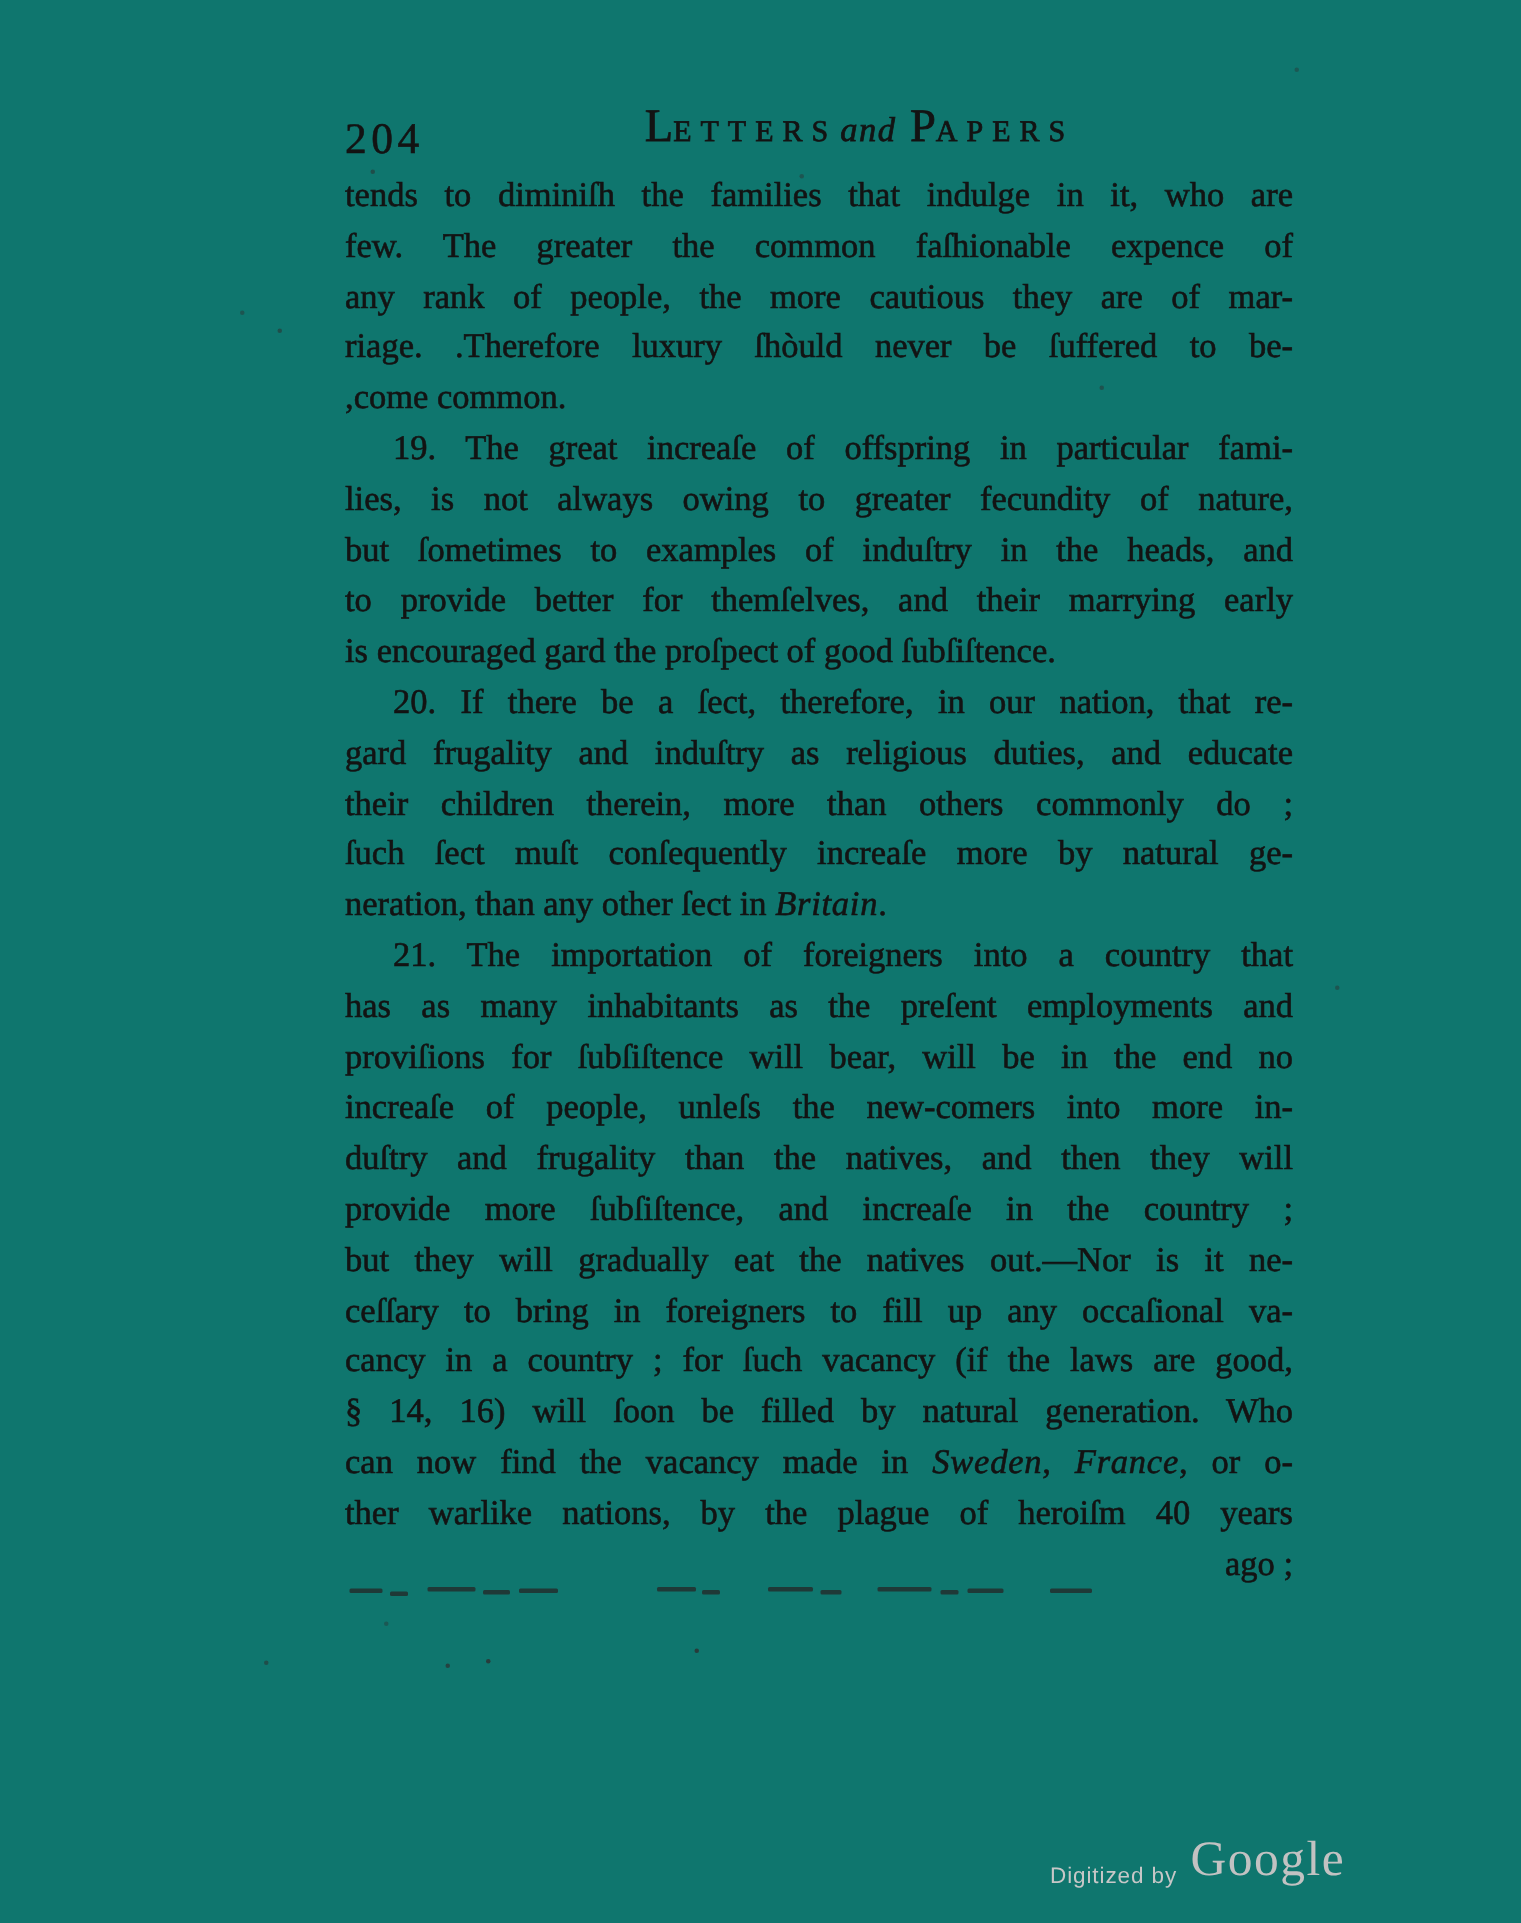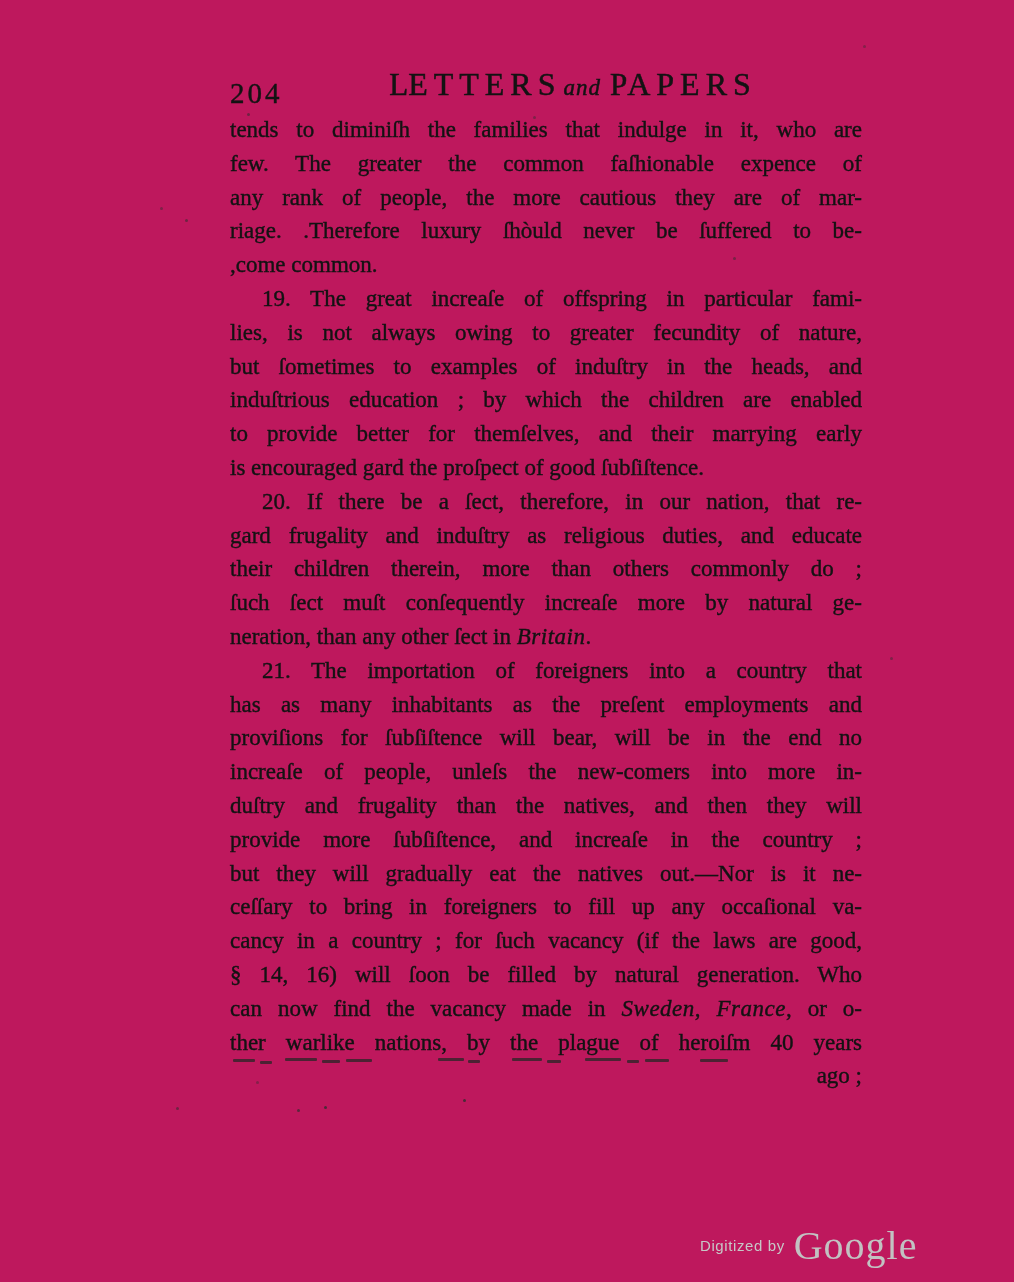--- a/index.html
+++ b/index.html
@@ -1,20 +1,20 @@
 <!DOCTYPE html>
 <html><head>
 <meta charset="utf-8">
 <style>
   html, body { margin: 0; padding: 0; background: #ffffff; }
   .page {
     position: relative;
     width: 1014px;
     height: 1282px;
-    background: #be185d;
+    background: #0f766e;
     font-family: "Liberation Serif", "DejaVu Serif", serif;
     color: #131313;
     overflow: hidden;
   }
   
   .header {
     position: absolute;
     left: 230px; top: 64px;
     width: 632px; height: 48px;
   }
@@ -29,21 +29,21 @@
     position: absolute;
     left: 0; top: 2px;
     width: 100%;
     box-sizing: border-box;
     padding-left: 54px;
     text-align: center;
     white-space: nowrap;
     -webkit-text-stroke: 0.5px #131313;
   }
   .title .cap { font-size: 31px; }
-  .title .sc  { font-size: 32px; letter-spacing: 6px; }
+  .title .sc  { font-size: 20px; letter-spacing: 6px; }
   .title .and { font-style: italic; font-size: 23px; margin: 0 9px 0 2px; letter-spacing: 1px; }
   
   .bodytext {
     position: absolute;
     left: 230px; top: 113px;
     width: 632px;
   }
   .line {
     font-size: 23px;
     line-height: 33.8px;
@@ -54,32 +54,32 @@
   }
   .line.indent { text-indent: 32px; }
   .line.last   { text-align-last: left; }
   .line.catch  { text-align: center; text-align-last: right; }
   .line i { font-style: italic; letter-spacing: 0.5px; }
   
   .watermark {
     position: absolute;
     left: 700px; top: 1222px;
     display: flex;
-    align-items: center;
+    align-items: flex-end;
     gap: 9px;
   }
   .wm-prefix {
     font-family: "Liberation Sans", "DejaVu Sans", sans-serif;
     font-size: 15px;
     color: #c7c7c7;
     letter-spacing: 0.6px;
   }
   .wm-brand {
     font-family: "Liberation Serif", "DejaVu Serif", serif;
-    font-size: 40px;
+    font-size: 33px;
     color: #c2c2c2;
     letter-spacing: 1px;
   }
   
   .dot {
     position: absolute;
     width: 3px; height: 3px;
     background: #2e2e2e;
     border-radius: 50%;
     opacity: 0.55;
@@ -107,21 +107,20 @@
         <div class="line">tends to diminiſh the families that indulge in it, who are</div>
         <div class="line">few. The greater the common faſhionable expence of</div>
         <div class="line">any rank of people, the more cautious they are of mar-</div>
         <div class="line">riage. .Therefore luxury ſhòuld never be ſuffered to be-</div>
         <div class="line last">,come common.</div>
       </div>
       <div>
         <div class="line indent">19. The great increaſe of offspring in particular fami-</div>
         <div class="line">lies, is not always owing to greater fecundity of nature,</div>
         <div class="line">but ſometimes to examples of induſtry in the heads, and</div>
-        <div class="line">induſtrious education ; by which the children are enabled</div>
         <div class="line">to provide better for themſelves, and their marrying early</div>
         <div class="line last">is encouraged gard the proſpect of good ſubſiſtence.</div>
       </div>
       <div>
         <div class="line indent">20. If there be a ſect, therefore, in our nation, that re-</div>
         <div class="line">gard frugality and induſtry as religious duties, and educate</div>
         <div class="line">their children therein, more than others commonly do ;</div>
         <div class="line">ſuch ſect muſt conſequently increaſe more by natural ge-</div>
         <div class="line last">neration, than any other ſect in <i>Britain</i>.</div>
       </div>

